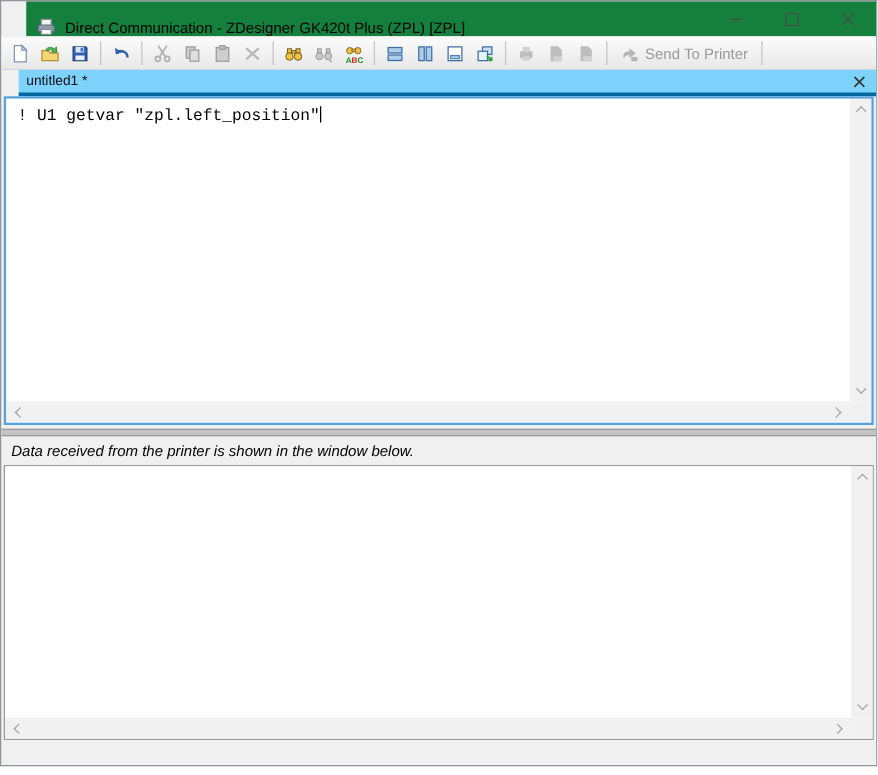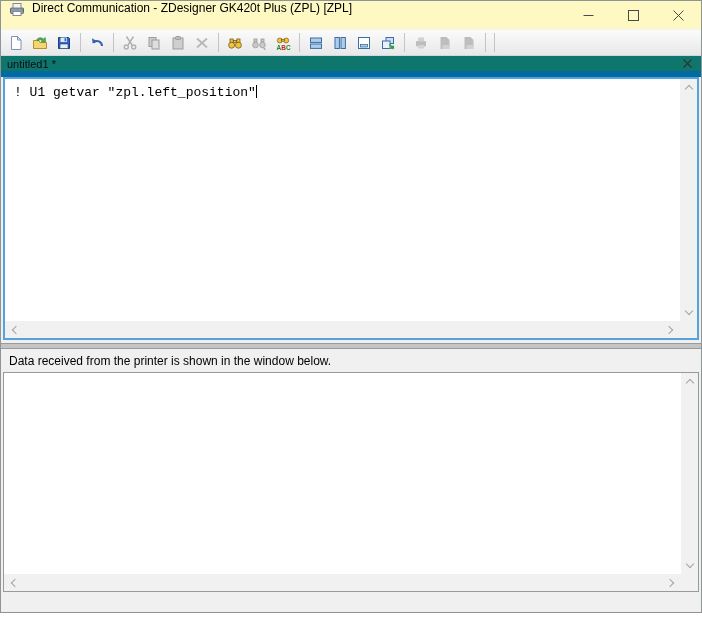--- a/index.html
+++ b/index.html
@@ -2,42 +2,42 @@
 <html><head>
 <meta charset="utf-8">
 <style>
   * { margin:0; padding:0; box-sizing:border-box; }
   html,body { width:702px; height:620px; background:#ffffff; font-family:"Liberation Sans", sans-serif; }
   .window {
     width:702px; height:613px; border:1px solid #8f9496; background:#f0f0f0;
     display:flex; flex-direction:column; overflow:hidden;
   }
   
-  .titlebar { height:28px; background:#fef9c3; display:flex; align-items:flex-start; flex:0 0 auto; }
+  .titlebar { height:28px; background:#15803d; display:flex; align-items:flex-end; flex:0 0 auto;margin-left:20px; }
   .app-icon { width:16px; height:16px; margin:0 7px 0 8px; flex:0 0 auto; }
   .title-text { font-size:12px; color:#000; white-space:nowrap; }
   .win-controls { margin-left:auto; display:flex; height:100%; }
   .win-btn { width:45px; height:100%; display:flex; align-items:center; justify-content:center; }
   .win-btn svg { display:block; }
   
   .menubar { height:20px; background:#ffffff; display:flex; align-items:center; padding-left:12px; flex:0 0 auto; }
   .menu-item { font-size:12px; color:#000; padding:2px 10px; }
   
   .toolbar {
     height:27px; flex:0 0 auto; display:flex; align-items:center; padding-left:3px;
     background:linear-gradient(#fbfbfb,#e8e8e8); border-top:1px solid #f2f2f2; border-bottom:1px solid #cfd8e1;
   }
   .tbtn { width:24px; height:23px; display:flex; align-items:center; justify-content:center;
           background:transparent; border:none; padding:0; }
   .tbtn.send { width:auto; padding:0 6px; gap:4px; }
   .send-label { font-size:12px; color:#9a9a9a; white-space:nowrap; }
   .tsep { width:1px; height:19px; background:#c4c4c4; margin:0 4px; }
   
-  .tabbar { height:21px; flex:0 0 auto; background:#0f766e; display:flex; align-items:center;
-            padding:0 6px; border-bottom:6px solid #0369a1; }
+  .tabbar { height:21px; flex:0 0 auto; background:#7dd3fc; display:flex; align-items:center;
+            padding:0 6px; border-bottom:3px solid #0369a1;margin-left:14px; }
   .tab-label { font-size:11px; color:#0c0c14; }
   .tab-close { margin-left:auto; width:16px; height:16px; display:flex; align-items:center; justify-content:center; }
   
   .editor { margin:0 2px; background:#fff; display:grid;
             grid-template-columns:1fr 17px; grid-template-rows:1fr 17px; }
   .editor-top { height:263px; flex:0 0 auto; border:2px solid #56a2dd; }
   .editor-bottom { height:220px; flex:0 0 auto; border:1px solid #999999; }
   .editor-content { grid-column:1; grid-row:1; background:#fff; overflow:hidden;
                     padding:6px 0 0 9px; font-family:"Liberation Mono", monospace;
                     font-size:13px; line-height:16px; color:#000; white-space:pre; }
@@ -48,21 +48,21 @@
              justify-content:space-between; align-items:center; padding:0 6px; }
   .scroll-corner { grid-column:2; grid-row:2; background:#f1f1f1; }
   .chev { display:block; width:6px; height:6px; border-right:1.6px solid #a3a3a3; border-bottom:1.6px solid #a3a3a3; }
   .chev.up    { transform:rotate(-135deg); margin-top:2px; }
   .chev.down  { transform:rotate(45deg);  margin-bottom:2px; }
   .chev.left  { transform:rotate(135deg); margin-left:2px; }
   .chev.right { transform:rotate(-45deg); margin-right:2px; }
   
   .splitter { height:6px; margin:3px 0 2px 0; background:#c4c4c4;
               border-top:1px solid #9a9a9a; border-bottom:1px solid #9a9a9a; }
-  .receive-label { height:21px; padding:3px 0 0 8px; font-size:12px; color:#000; flex:0 0 auto; }
+  .receive-label { height:21px; padding:3px 0 0 8px; font-size:12px; color:#000; flex:0 0 auto;font-style:italic; }
 </style>
 </head>
 <body>
 
 <div class="window">
 
   <div class="titlebar">
     <svg class="app-icon" viewBox="0 0 16 16">
       <rect x="1.5" y="7" width="13" height="5.5" rx="1" fill="#8f9bb3" stroke="#5a647a"></rect>
       <rect x="4" y="2.5" width="8" height="4.5" fill="#f2f2f2" stroke="#8a8a8a"></rect>
@@ -224,20 +224,27 @@
         <rect x="5.5" y="10" width="7" height="4" fill="#d2d2d2"></rect>
       </svg>
     </button>
     <button class="tbtn">
       <svg width="16" height="16" viewBox="0 0 16 16">
         <path d="M3.5 2h6l3 3v9h-9z" fill="#bdbdbd"></path>
         <rect x="5.5" y="10" width="7" height="4" fill="#d2d2d2"></rect>
       </svg>
     </button>
     <span class="tsep"></span>
+    <button class="tbtn send">
+      <svg width="16" height="16" viewBox="0 0 16 16">
+        <path d="M2.5 11q0-5 5-5l0-2.5 5 4-5 4 0-2.5q-3.5 0-3.5 2z" fill="#b5b5b5"></path>
+        <rect x="9" y="10.5" width="5" height="3.5" fill="#b5b5b5"></rect>
+      </svg>
+      <span class="send-label">Send To Printer</span>
+    </button>
     <span class="tsep"></span>
   </div>
 
   <div class="tabbar">
     <span class="tab-label">untitled1 *</span>
     <span class="tab-close">
       <svg width="9" height="9">
           <path d="M0.5 0.5 L8.5 8.5 M8.5 0.5 L0.5 8.5" stroke="#333333" stroke-width="1.3"></path>
         </svg>
     </span>

